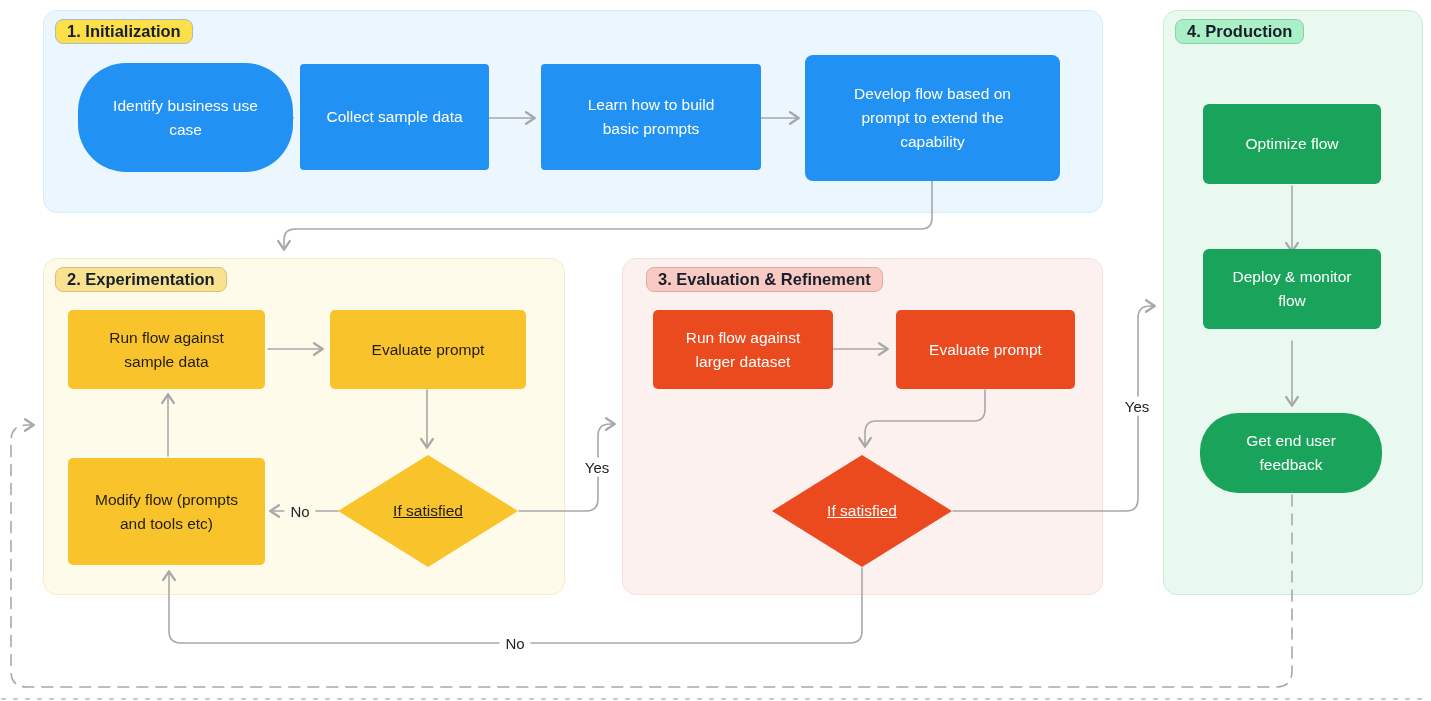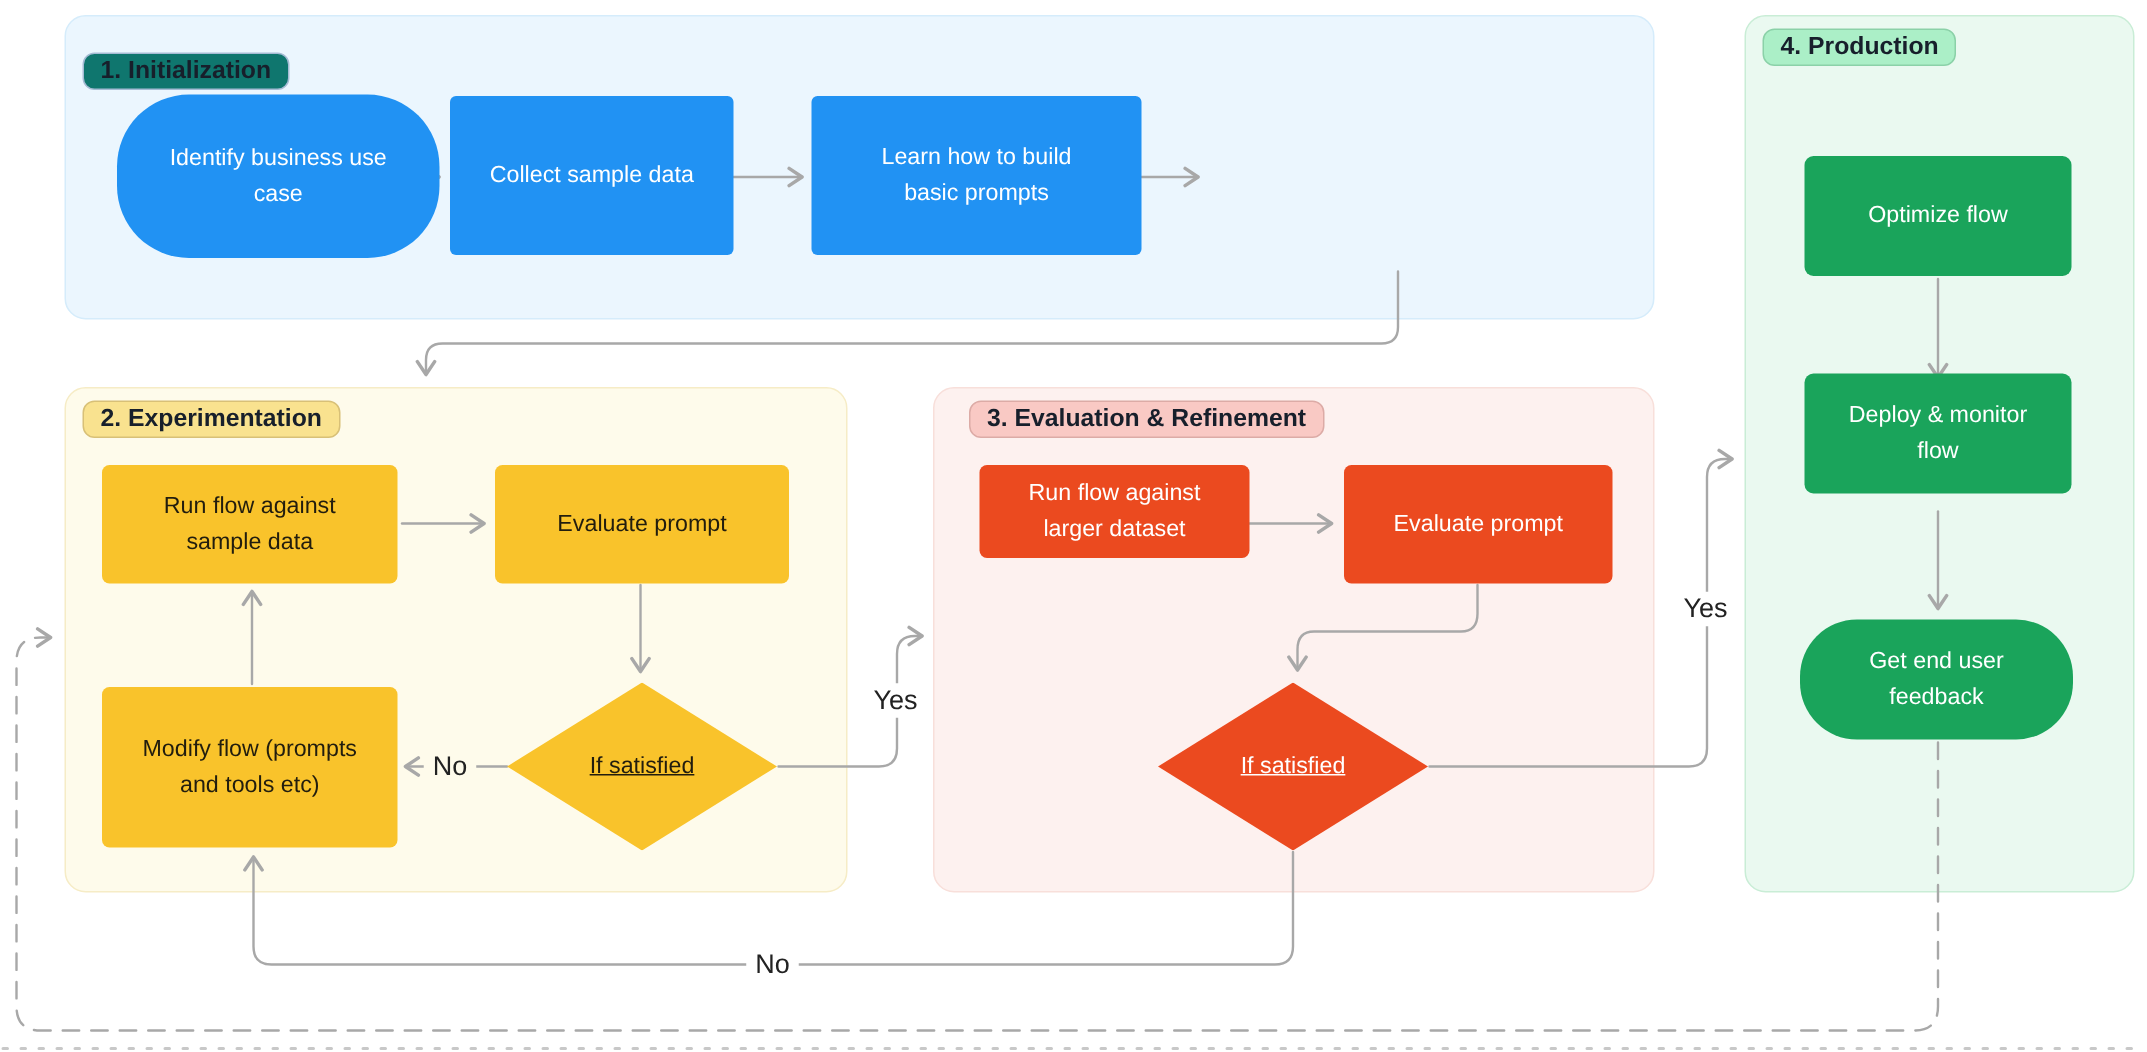--- a/index.html
+++ b/index.html
@@ -10,21 +10,21 @@
   
   .section{position:absolute;border-radius:14px;border:1px solid transparent;}
   .sec-init{left:43px;top:10px;width:1058px;height:201px;background:#EBF6FE;border-color:#D5ECFB;}
   .sec-exp {left:43px;top:258px;width:520px;height:335px;background:#FEFBEB;border-color:#F6ECC6;}
   .sec-eval{left:622px;top:258px;width:479px;height:335px;background:#FDF1EF;border-color:#F8DFDA;}
   .sec-prod{left:1163px;top:10px;width:258px;height:583px;background:#EAF9F0;border-color:#C9EDD6;}
   .badge{
     position:absolute;left:12px;top:9px;padding:2px 11px;border-radius:8px;
     font-size:16.5px;font-weight:700;color:#171F2B;white-space:nowrap;border:1px solid;
   }
-  .badge-init{background:#0f766e;border-color:#A5BBD4;margin-top:16px;}
+  .badge-init{background:#fde047;border-color:#A5BBD4;}
   .badge-exp {background:#F9E28F;border-color:#D8C077;}
   .badge-eval{background:#F9C9C4;border-color:#DCABA6;}
   .badge-prod{background:#ABEFC7;border-color:#8BD1A8;text-align:center;}
   
   .node{
     position:absolute;display:flex;align-items:center;justify-content:center;
     text-align:center;font-size:15.5px;line-height:24px;border-radius:5px;z-index:2;
   }
   .blue  {background:#2192F3;color:#ffffff;}
   .yellow{background:#F9C32B;color:#221D0E;}
@@ -32,30 +32,30 @@
   .green {background:#1AA45B;color:#ffffff;}
   .diamond{clip-path:polygon(50% 0,100% 50%,50% 100%,0 50%);border-radius:0;text-decoration:underline;}
   .n-identify  {left:78px;  top:63px;  width:179px;height:109px;border-radius:48px;padding:0 18px;}
   .n-collect   {left:300px; top:64px;  width:189px;height:106px;border-radius:4px;}
   .n-learn     {left:541px; top:64px;  width:220px;height:106px;border-radius:4px;padding:0 28px;box-sizing:border-box;}
   .n-develop   {left:805px; top:55px;  width:255px;height:126px;border-radius:8px;padding:0 33px;box-sizing:border-box;}
   .n-runsample {left:68px;  top:310px; width:197px;height:79px;padding:0 16px;box-sizing:border-box;}
   .n-evalexp   {left:330px; top:310px; width:196px;height:79px;}
   .n-modify    {left:68px;  top:458px; width:197px;height:107px;padding:0 14px;box-sizing:border-box;}
   .n-diam-exp  {left:338px; top:455px; width:180px;height:112px;}
-  .n-runlarger {left:653px; top:310px; width:180px;height:62px;padding:0 14px;box-sizing:border-box;}
+  .n-runlarger {left:653px; top:310px; width:180px;height:79px;padding:0 14px;box-sizing:border-box;}
   .n-evaleval  {left:896px; top:310px; width:179px;height:79px;}
   .n-diam-eval {left:772px; top:455px; width:180px;height:112px;}
   .n-optimize  {left:1203px;top:104px; width:178px;height:80px;border-radius:6px;}
   .n-deploy    {left:1203px;top:249px; width:178px;height:80px;border-radius:6px;padding:0 20px;box-sizing:border-box;}
   .n-feedback  {left:1200px;top:413px; width:182px;height:80px;border-radius:38px;padding:0 30px;box-sizing:border-box;}
   
   .edge-label{
     position:absolute;transform:translate(-50%,-50%);z-index:3;
-    font-size:18px;color:#222222;background:#ffffff;padding:1px 6px;white-space:nowrap;
+    font-size:15px;color:#222222;background:#ffffff;padding:1px 6px;white-space:nowrap;
   }
   .lbl-exp-no {left:300px;top:511px;background:#FEFBEB;}
   .lbl-exp-yes{left:597px;top:467px;}
   .lbl-eval-yes{left:1137px;top:406px;}
   .lbl-eval-no {left:515px;top:643px;}
   
   svg.wires{position:absolute;left:0;top:0;z-index:1;}
   svg.wires path{fill:none;stroke:#A8A8A8;stroke-width:1.6;stroke-linecap:round;}
   svg.wires path.dashed{stroke-dasharray:11 8;}
   svg.wires path.dotted{stroke:#C8C8C8;stroke-width:2;stroke-dasharray:3 9;}
@@ -96,20 +96,21 @@
   </svg>
 
   <div class="badge badge-init" style="left:55px;top:19px;">1. Initialization</div>
   <div class="badge badge-exp" style="left:55px;top:267px;">2. Experimentation</div>
   <div class="badge badge-eval" style="left:634px;top:267px;margin-left:12px;">3. Evaluation &amp; Refinement</div>
   <div class="badge badge-prod" style="left:1175px;top:19px;">4. Production</div>
 
   <div class="node blue n-identify">Identify business use case</div>
   <div class="node blue n-collect">Collect sample data</div>
   <div class="node blue n-learn">Learn how to build basic prompts</div>
+  <div class="node blue n-develop">Develop flow based on prompt to extend the capability</div>
 
   <div class="node yellow n-runsample">Run flow against sample data</div>
   <div class="node yellow n-evalexp">Evaluate prompt</div>
   <div class="node yellow n-modify">Modify flow (prompts and tools etc)</div>
   <div class="node yellow diamond n-diam-exp">If satisfied</div>
 
   <div class="node red n-runlarger">Run flow against larger dataset</div>
   <div class="node red n-evaleval">Evaluate prompt</div>
   <div class="node red diamond n-diam-eval">If satisfied</div>
 

